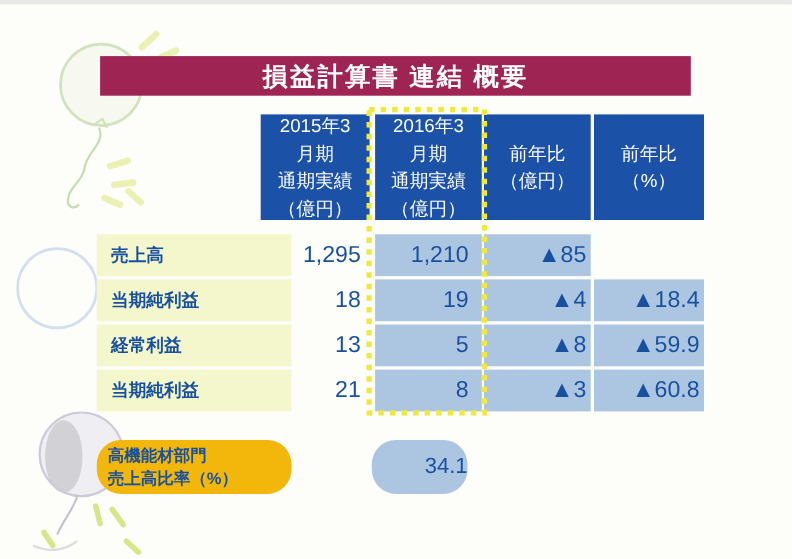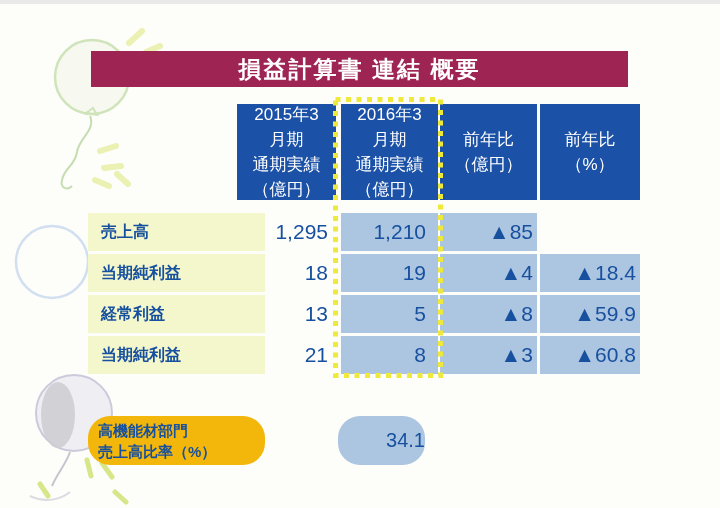--- a/index.html
+++ b/index.html
@@ -53,21 +53,21 @@
   }
   .bg-blue { background:var(--cell-blue,#ACC5E1); }
   .num.c1 { padding-right:8px; }
   .num.c2 { padding-right:12px; }
   .num.c3, .num.c4 { padding-right:4px; }
 
   
   .dash-box { position:absolute; left:333px; top:93px; z-index:3; pointer-events:none; }
 
   
-  .f-row { top:412px; height:49px;border-radius:22px; }
+  .f-row { top:396px; height:49px;border-radius:22px; }
   .gold-lbl {
     background:var(--gold,#F2B70A); color:var(--text-blue,#17509E);
     font-weight:700; font-size:15px; line-height:21px; padding-left:10px;
     flex-direction:column; justify-content:center; align-items:flex-start;
     white-space:pre-line;
   }
   .f-num { font-size:20px; }
   .f-2016 { left:338px; width:87px; }
 </style>
 </head>

